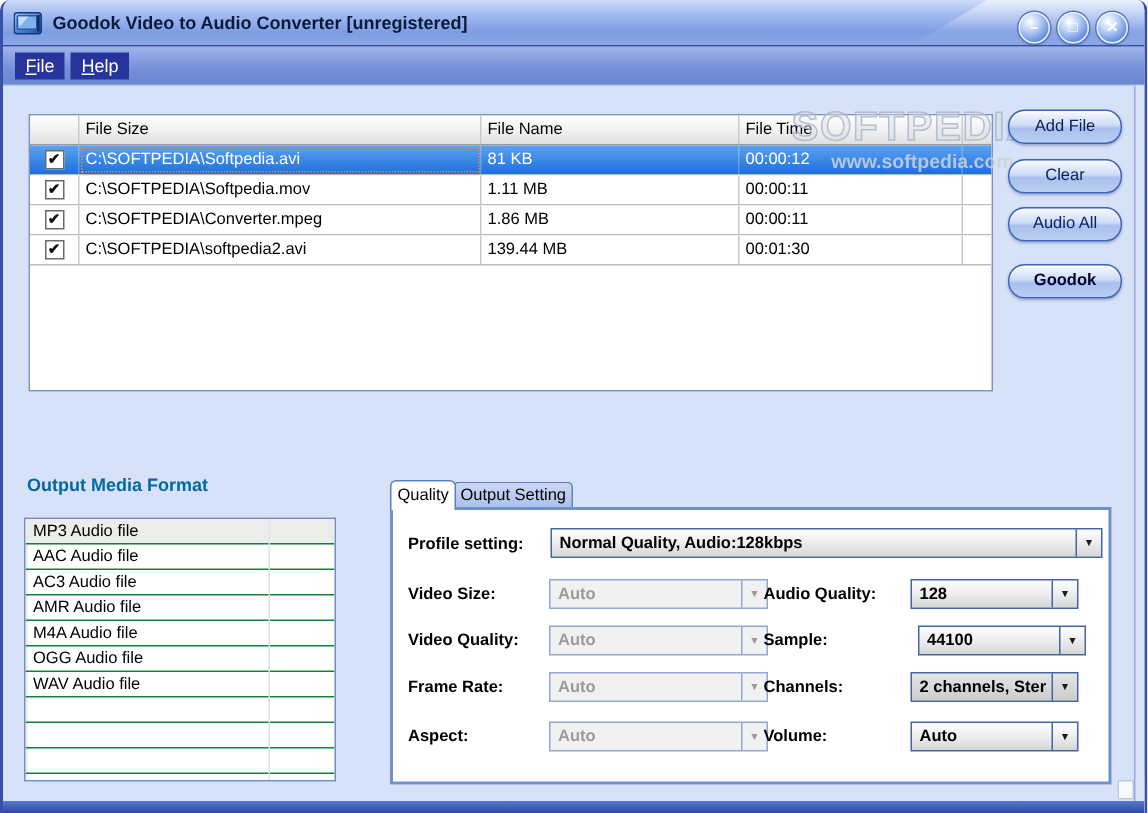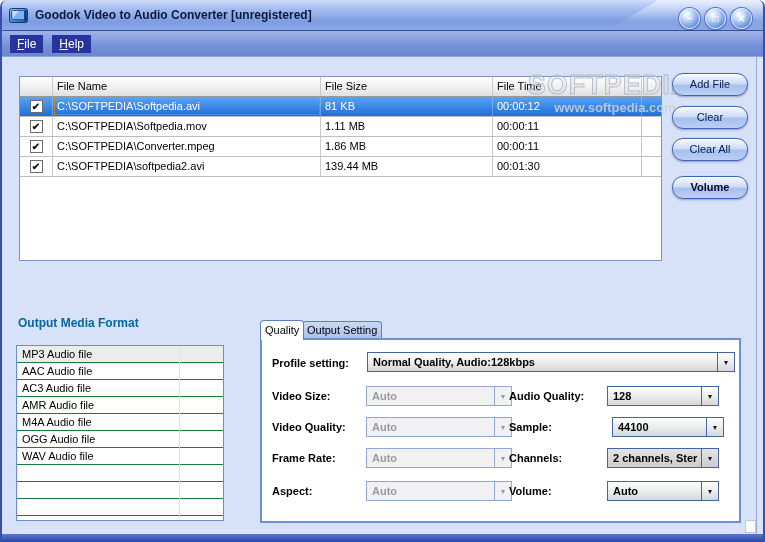--- a/index.html
+++ b/index.html
@@ -19,21 +19,21 @@
   .apptitle { font-size:12px; font-weight:bold; color:#0a1a3a; margin-left:6px; position:relative; }
   .winbtns { position:absolute; right:11px; top:8px; display:flex; gap:5px; }
   .wbtn { width:21px; height:21px; border-radius:50%;
           background:radial-gradient(circle at 35% 28%, #ffffff 0%, #bcd2f6 35%, #6e96e0 70%, #4a72c4 100%);
           border:1px solid #eaf1fd; box-shadow:0 0 0 1px #5577c0, 0 1px 2px rgba(20,40,90,0.4);
           color:#fff; font-size:10px; font-weight:bold; display:flex; align-items:center; justify-content:center;
           cursor:pointer; line-height:1; }
 
   
   .menubar { height:26px; background:linear-gradient(180deg,#a0b4ea,#7590d8 60%,#6a86d2);
-             border-bottom:1px solid #8fa6d8; display:flex; align-items:center; padding-left:8px; gap:9px; }
+             border-bottom:1px solid #8fa6d8; display:flex; align-items:center; padding-left:8px; gap:4px; }
   .menuitem { background:#26349c; color:#fff; font-size:12px; padding:2px 7px; cursor:pointer; }
   .menuitem u { text-decoration:underline; }
 
   
   .ftable { position:absolute; left:17px; top:76px; width:643px; height:185px; background:#fff;
             border:1px solid #7a93c4; overflow:hidden; }
   .thead, .trow { display:grid; grid-template-columns:33px 268px 172px 149px 1fr; height:20px; }
   .thead { background:linear-gradient(180deg,#ffffff,#eeeeee 60%,#e0e0e0); border-bottom:1px solid #9a9a9a; }
   .th { font-size:11px; line-height:19px; padding-left:4px; border-right:1px solid #c9c9c9; color:#000; cursor:pointer; }
   .th:last-child { border-right:none; }
@@ -139,22 +139,22 @@
   </div>
 
   <div class="menubar">
     <span class="menuitem"><u>F</u><span>ile</span></span>
     <span class="menuitem"><u>H</u><span>elp</span></span>
   </div>
 
   <div class="ftable">
     <div class="thead">
       <div class="th cbcol"></div>
+      <div class="th">File Size</div>
       <div class="th">File Name</div>
-      <div class="th">File Size</div>
       <div class="th">File Time</div>
       <div class="th"></div>
     </div>
 
     <div class="trow selected">
       <div class="td cbcol">
           <span class="cb">
             <span class="mark">✔</span>
           </span>
         </div>
@@ -201,22 +201,22 @@
     </div>
   </div>
 
   <div class="watermark">
     <div class="wm1"><span>SOFTPEDIA</span><sup>™</sup></div>
     <div class="wm2">www.softpedia.com</div>
   </div>
 
   <div class="abtn" style="top:73px;">Add File</div>
   <div class="abtn" style="top:106px;">Clear</div>
-  <div class="abtn" style="top:138px;">Clear All</div>
-  <div class="abtn bold" style="top:176px;">Volume</div>
+  <div class="abtn" style="top:138px;">Audio All</div>
+  <div class="abtn bold" style="top:176px;">Goodok</div>
 
   <div class="fmtlabel">Output Media Format</div>
   <div class="fmtlist">
     <div class="flitem sel">MP3 Audio file</div>
     <div class="flitem">AAC Audio file</div>
     <div class="flitem">AC3 Audio file</div>
     <div class="flitem">AMR Audio file</div>
     <div class="flitem">M4A Audio file</div>
     <div class="flitem">OGG Audio file</div>
     <div class="flitem">WAV Audio file</div>

